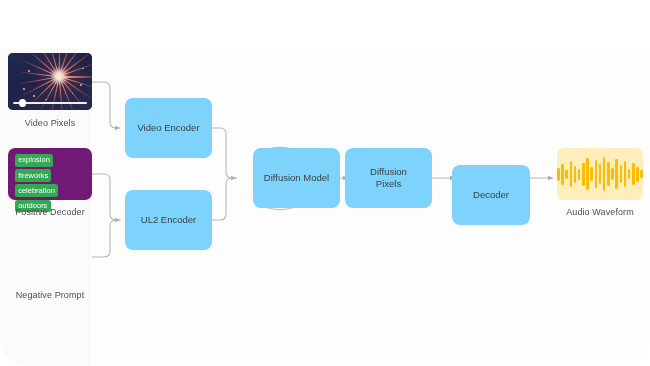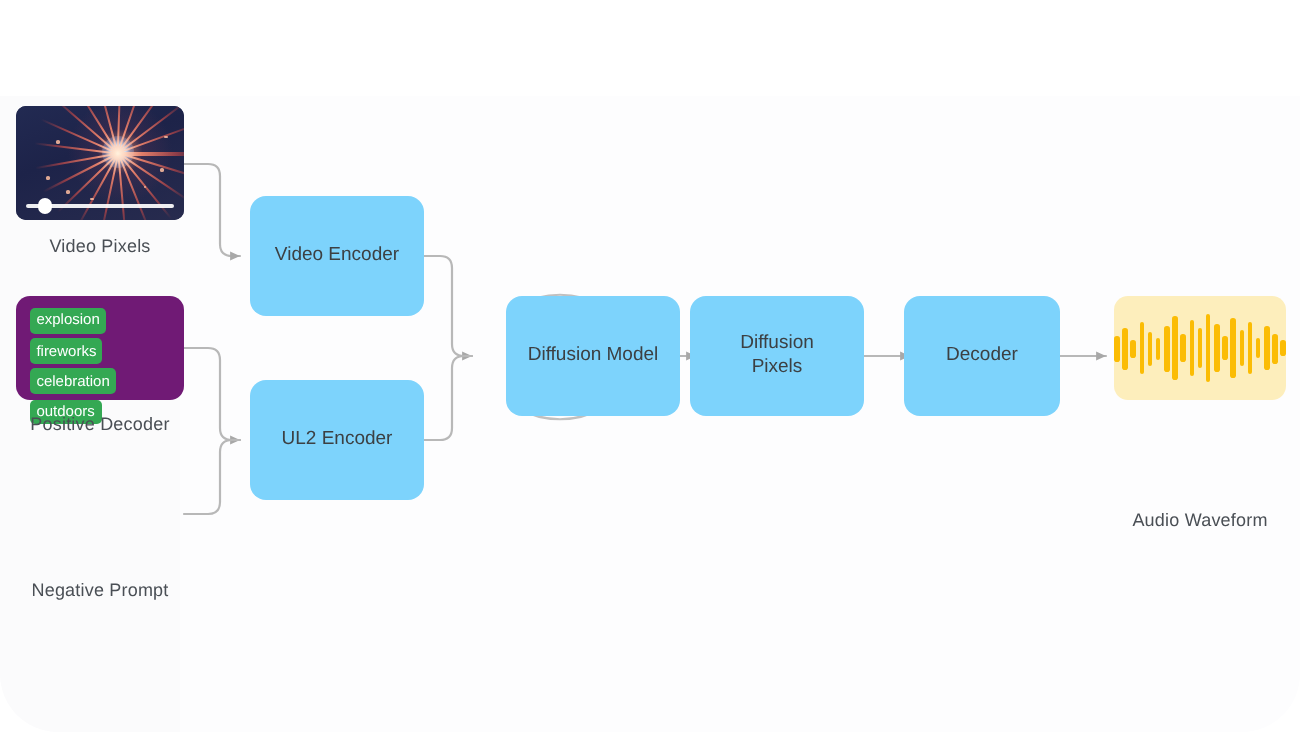--- a/index.html
+++ b/index.html
@@ -299,21 +299,21 @@
     <span>Diffusion Model</span>
   </div>
 
   <div class="node node-blue" style="left:345px; top:148px; width:87px; height:60px;">
     <span>
       <span>Diffusion</span><br>
       <span>Pixels</span>
     </span>
   </div>
 
-  <div class="node node-blue" style="left:452px; top:148px; width:78px; height:60px;">
+  <div class="node node-blue" style="left:452px; top:165px; width:78px; height:60px;">
     <span>Decoder</span>
   </div>
 
   <div id="audio-waveform">
       <div class="wbar" style="height: 13px;"></div>
       <div class="wbar" style="height: 21px;"></div>
       <div class="wbar" style="height: 9px;"></div>
       <div class="wbar" style="height: 26px;"></div>
       <div class="wbar" style="height: 17px;"></div>
       <div class="wbar" style="height: 11px;"></div>
@@ -326,15 +326,15 @@
       <div class="wbar" style="height: 24px;"></div>
       <div class="wbar" style="height: 12px;"></div>
       <div class="wbar" style="height: 30px;"></div>
       <div class="wbar" style="height: 18px;"></div>
       <div class="wbar" style="height: 26px;"></div>
       <div class="wbar" style="height: 10px;"></div>
       <div class="wbar" style="height: 22px;"></div>
       <div class="wbar" style="height: 15px;"></div>
       <div class="wbar" style="height: 8px;"></div>
     </div>
-  <div class="node-label" style="left:552px; top:207px; width:96px;margin-top:48px;">Audio Waveform</div>
+  <div class="node-label" style="left:552px; top:207px; width:96px;">Audio Waveform</div>
 
 </div>
 
 </body></html>

